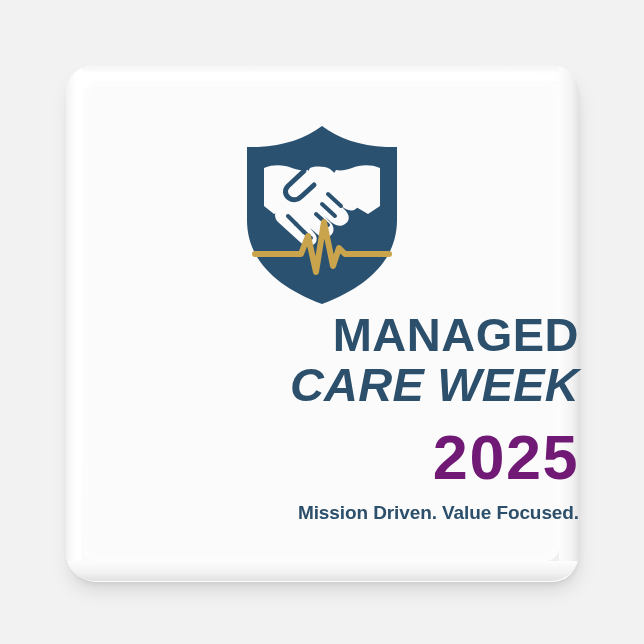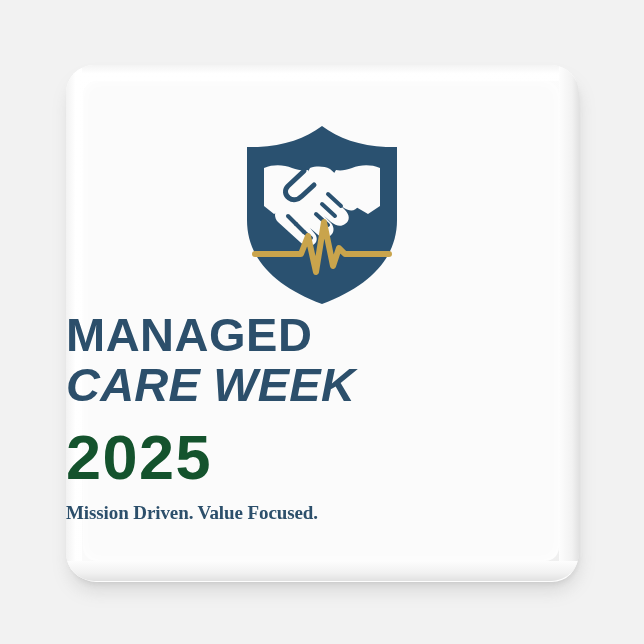--- a/index.html
+++ b/index.html
@@ -102,48 +102,48 @@
     width: 156px;
     height: 182px;
   }
   .shield-wrap svg { display: block; width: 100%; height: 100%; }
 
   .title-block {
     position: absolute;
     left: 66px;
     top: 310px;
     width: 513px;
-    text-align: left;
+    text-align: right;
   }
 
   .line-managed,
   .line-careweek {
     color: #2c4f6b;
     font-family: "Liberation Sans", sans-serif;
     font-weight: bold;
     font-size: 47px;
     line-height: 50px;
     letter-spacing: 0.5px;
     white-space: nowrap;
   }
   .line-careweek { letter-spacing: 0.2px; font-style: italic; }
 
   .line-year {
-    color: #14532d;
+    color: #701a75;
     font-family: "Liberation Sans", sans-serif;
     font-weight: bold;
     font-size: 63px;
     line-height: 66px;
     letter-spacing: 1.5px;
     margin-top: 14px;
   }
 
   .line-tagline {
     color: #2c4f6b;
-    font-family: Liberation Serif, serif;
+    font-family: Liberation Sans, sans-serif;
     font-weight: bold;
     font-size: 19px;
     line-height: 22px;
     letter-spacing: -0.1px;
     margin-top: 12px;
     white-space: nowrap;
   }
 </style>
 </head>
 <body>

